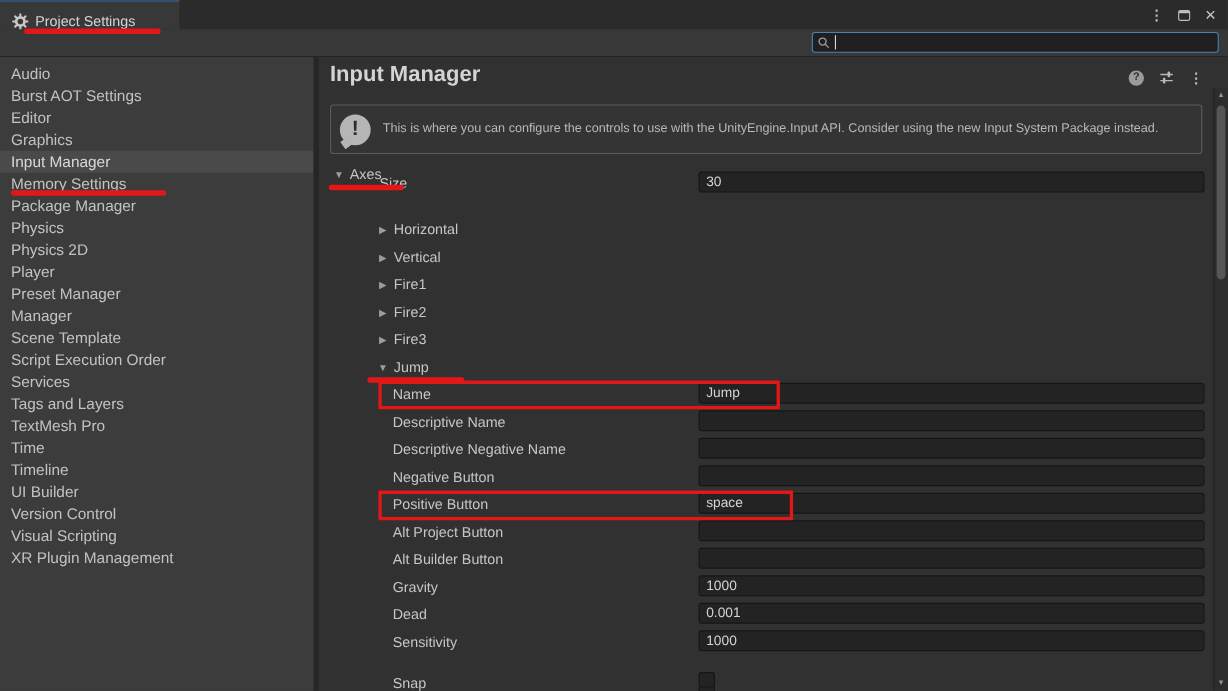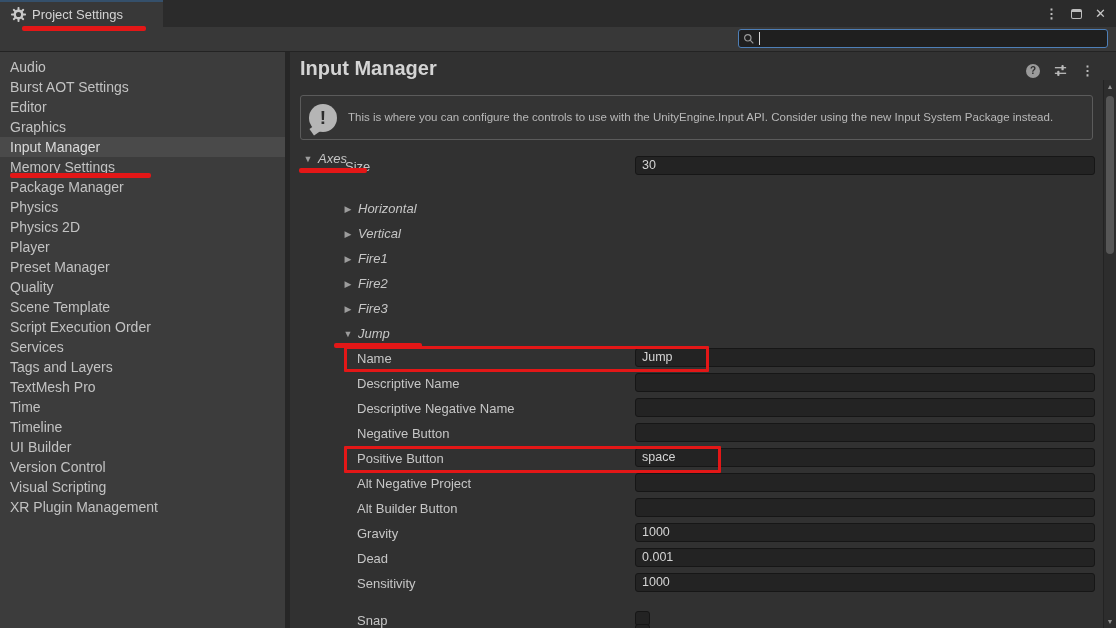--- a/index.html
+++ b/index.html
@@ -3,21 +3,21 @@
 <meta charset="utf-8">
 <style>
   * { margin:0; padding:0; box-sizing:border-box; }
   html,body { width:1116px; height:628px; overflow:hidden; background:#383838;
               font-family:"Liberation Sans", sans-serif; }
   .window { position:absolute; inset:0; width:1116px; height:628px; }
 
   
   .titlebar { position:absolute; top:0; left:0; width:1116px; height:27px; background:#2b2b2b; }
   .tab { position:absolute; left:0; top:0; width:163px; height:27px; background:#383838;
-         border-top:2px solid #35506b; display:flex; align-items:center; gap:6px;
+         border-top:2px solid #35506b; display:flex; align-items:flex-end; gap:6px;
          padding-left:11px; color:#d4d4d4; font-size:13px; cursor:default; }
   .win-controls { position:absolute; right:10px; top:0; height:27px; display:flex;
                   align-items:center; gap:13px; color:#bdbdbd; }
   .kebab { font-size:13px; font-weight:bold; color:#bdbdbd; line-height:1; }
   .maxbox { width:11px; height:10px; border:1.5px solid #bdbdbd; border-top:3px solid #bdbdbd; border-radius:2px; }
   .closex { font-size:13px; color:#c8c8c8; line-height:1; }
 
   
   .toolbar { position:absolute; top:27px; left:0; width:1116px; height:25px; background:#383838;
              border-bottom:1px solid #232323; }
@@ -47,21 +47,21 @@
   .info-bubble::after { content:""; position:absolute; left:2px; bottom:-2px; width:8px; height:8px;
                         background:#b5b5b5; transform:rotate(55deg); }
   .help-text { font-size:11.5px; color:#b8b8b8; line-height:1.45; max-width:715px; }
 
   .row { position:absolute; left:0; width:826px; height:25px; }
   .lbl { position:absolute; top:0; height:25px; line-height:25px; font-size:13px; color:#c6c6c6; white-space:nowrap; }
   .ind1 { left:55px; } .ind2 { left:67px; }
   .foldout { position:absolute; top:0; height:25px; display:flex; align-items:center; gap:5px; cursor:default; }
   .foldout.lvl0 { left:13px; } .foldout.lvl1 { left:53px; }
   .tri { font-size:9px; color:#9c9c9c; width:10px; text-align:center; }
-  .flbl { font-size:13px; color:#c6c6c6; white-space:nowrap;font-style:italic; }
+  .flbl { font-size:13px; color:#c6c6c6; white-space:nowrap; }
   .field { position:absolute; left:345px; top:2px; width:460px; height:19px; background:#232323;
            border:1px solid #161616; border-radius:3px; line-height:17px; padding:0 6px;
            font-size:12.5px; color:#d4d4d4; white-space:nowrap; overflow:hidden; }
   .checkbox { position:absolute; left:345px; top:3px; width:15px; height:15px; background:#232323;
               border:1px solid #161616; border-radius:3px; }
 
   
   .scrollbar { position:absolute; top:80px; left:1103px; width:13px; height:548px; background:#2d2d2d;
                border-left:1px solid #232323; }
   .sb-up, .sb-down { position:absolute; left:0; width:100%; text-align:center; font-size:7px; color:#909090; }
@@ -117,21 +117,21 @@
     <div class="side-item">Burst AOT Settings</div>
     <div class="side-item">Editor</div>
     <div class="side-item">Graphics</div>
     <div class="side-item selected">Input Manager</div>
     <div class="side-item">Memory Settings</div>
     <div class="side-item">Package Manager</div>
     <div class="side-item">Physics</div>
     <div class="side-item">Physics 2D</div>
     <div class="side-item">Player</div>
     <div class="side-item">Preset Manager</div>
-    <div class="side-item">Quality</div>
+    <div class="side-item">Manager</div>
     <div class="side-item">Scene Template</div>
     <div class="side-item">Script Execution Order</div>
     <div class="side-item">Services</div>
     <div class="side-item">Tags and Layers</div>
     <div class="side-item">TextMesh Pro</div>
     <div class="side-item">Time</div>
     <div class="side-item">Timeline</div>
     <div class="side-item">UI Builder</div>
     <div class="side-item">Version Control</div>
     <div class="side-item">Visual Scripting</div>
@@ -217,21 +217,21 @@
     </div>
     <div class="row" style="top:369px">
       <span class="lbl ind2">Negative Button</span>
       <div class="field"><span></span></div>
     </div>
     <div class="row" style="top:394px">
       <span class="lbl ind2">Positive Button</span>
       <div class="field"><span>space</span></div>
     </div>
     <div class="row" style="top:419px">
-      <span class="lbl ind2">Alt Negative Project</span>
+      <span class="lbl ind2">Alt Project Button</span>
       <div class="field"><span></span></div>
     </div>
     <div class="row" style="top:444px">
       <span class="lbl ind2">Alt Builder Button</span>
       <div class="field"><span></span></div>
     </div>
     <div class="row" style="top:469px">
       <span class="lbl ind2">Gravity</span>
       <div class="field"><span>1000</span></div>
     </div>

